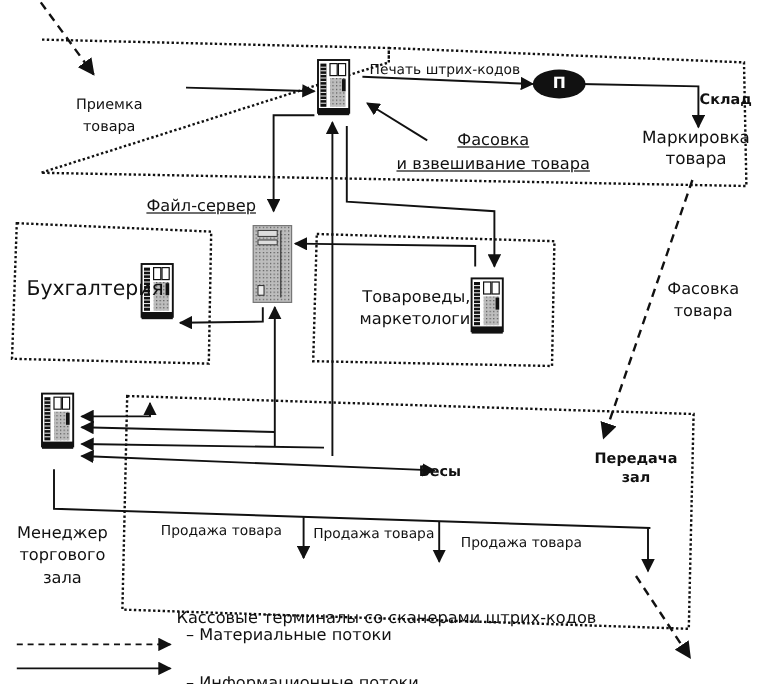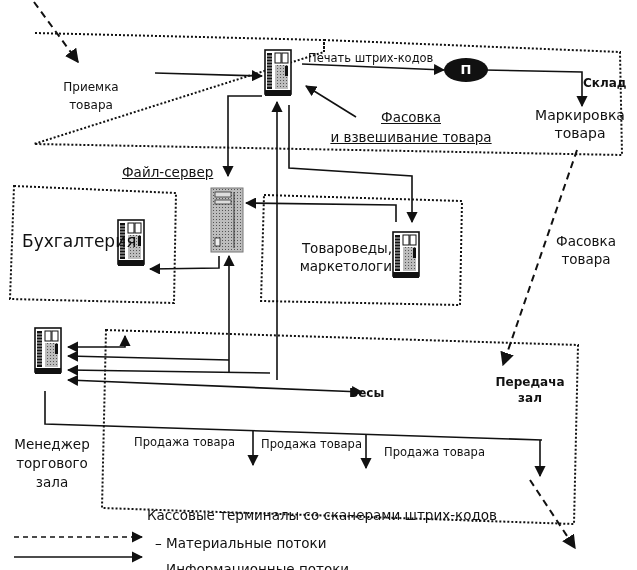--- a/index.html
+++ b/index.html
@@ -123,14 +123,14 @@
 товара</div>
 <div class="lbl b" style="left:349px;top:385px;">Весы</div>
 <div class="lbl c" style="left:4px;top:435px;width:96px;white-space:pre-line;font-size:13.5px;line-height:19px;">Менеджер
 торгового
 зала</div>
 <div class="lbl sm" style="left:134px;top:434px;">Продажа товара</div>
 <div class="lbl sm" style="left:261px;top:436px;">Продажа товара</div>
 <div class="lbl sm" style="left:384px;top:444px;">Продажа товара</div>
 <div class="lbl" style="left:147px;top:483px;font-size:13.5px;margin-top:24px;">Кассовые терминалы со сканерами штрих-кодов</div>
 
-<div class="lbl" style="left:155px;top:535px;font-size:13.5px;">– Материальные потоки</div>
+<div class="lbl" style="left:155px;top:521px;font-size:13.5px;">– Материальные потоки</div>
 <div class="lbl" style="left:155px;top:550px;font-size:13.5px;margin-top:11px;">– Информационные потоки</div>
 
 </body></html>

